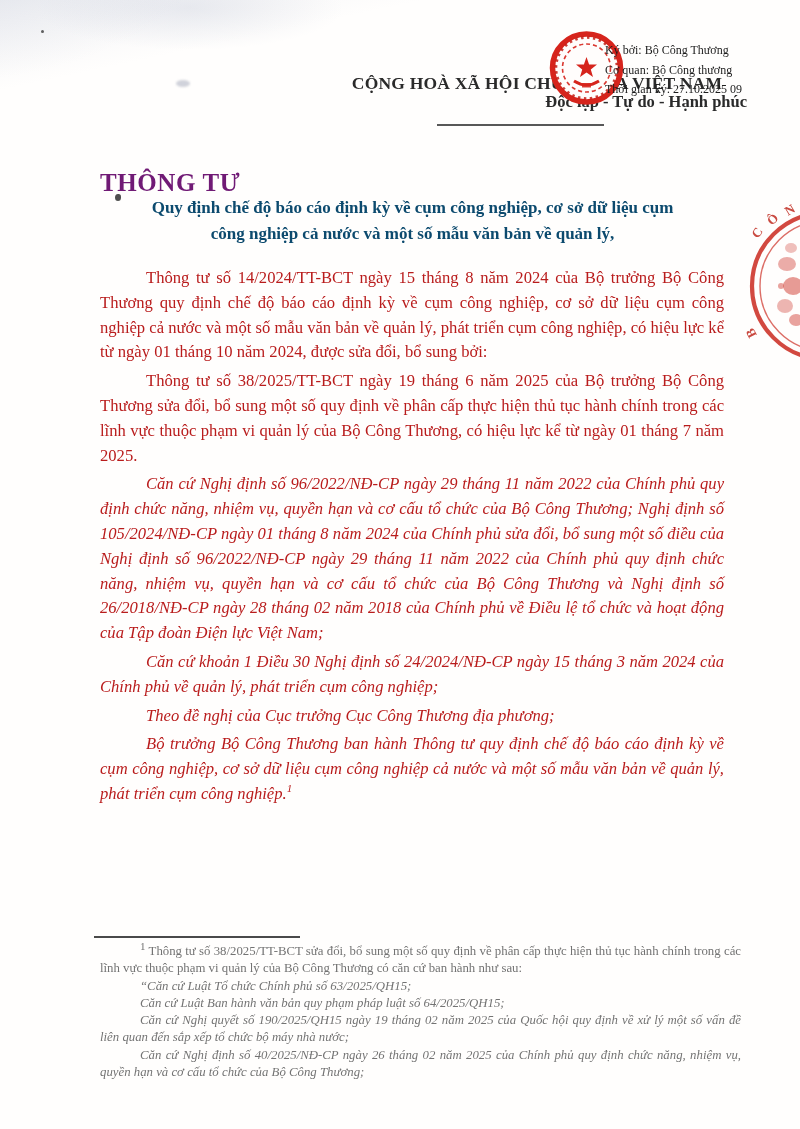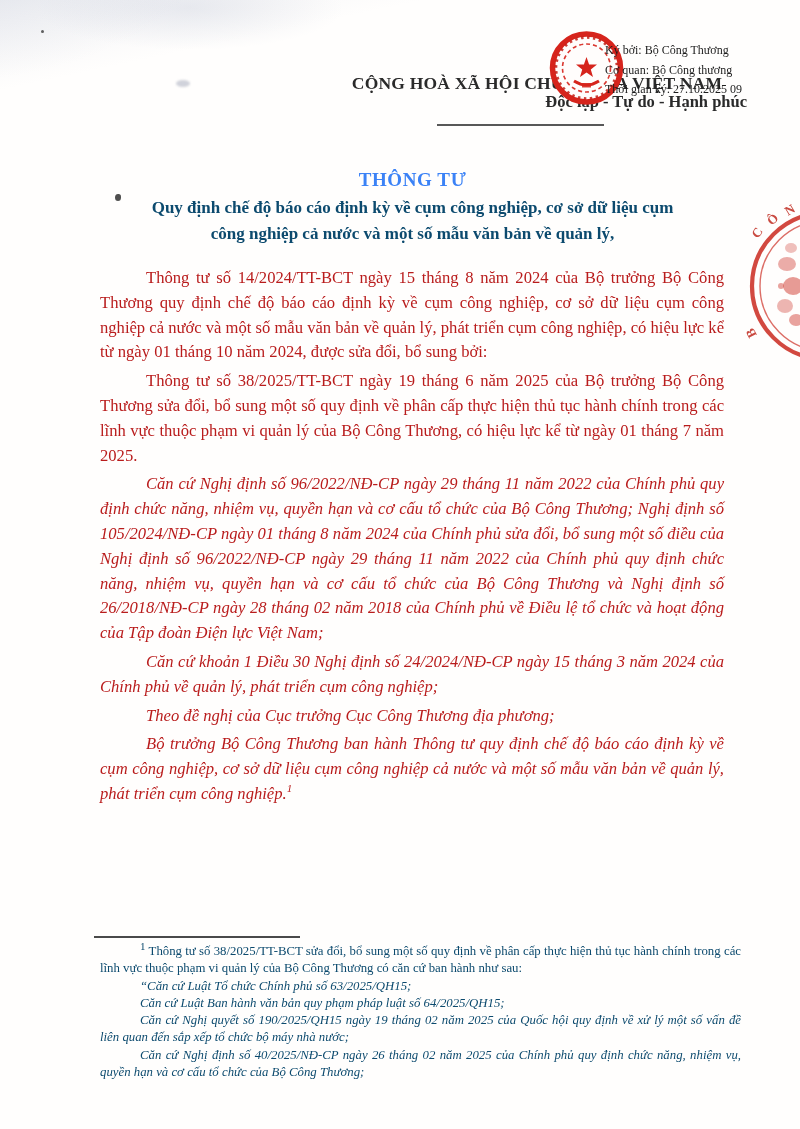--- a/index.html
+++ b/index.html
@@ -25,36 +25,36 @@
   .motto{position:absolute;left:327px;top:92px;width:420px;text-align:right;
     font-weight:bold;font-size:16.5px;white-space:nowrap;z-index:1;color:#2a2a2a;}
   .motto-underline{position:absolute;left:437px;top:124px;width:167px;height:2px;background:#3b3b3b;opacity:.85;z-index:1;}
 
   
   .sig-emblem{position:absolute;left:548px;top:29px;width:78px;height:80px;z-index:3;}
   .sig-text{position:absolute;left:605px;top:41px;z-index:4;font-size:12px;line-height:19.6px;
     white-space:nowrap;color:#1c1c1c;}
 
   
-  .doc-heading{position:absolute;left:100px;top:169px;width:625px;text-align:center;
-    font-weight:bold;font-size:19px;letter-spacing:.6px;z-index:1;color:#3b82f6;}
+  .doc-heading{position:absolute;left:100px;top:169px;width:625px;
+    font-weight:bold;font-size:25px;letter-spacing:.6px;z-index:1;color:#701a75;}
   .doc-subtitle{position:absolute;left:100px;top:195px;width:625px;text-align:center;
     font-weight:bold;font-size:17px;line-height:25.8px;z-index:1;color:#0c4a6e;}
 
   
   .doc-body{position:absolute;left:100px;top:266px;width:624px;z-index:1;
     font-size:16.6px;line-height:24.8px;text-align:justify;color:#b91c1c;}
   .doc-body p{margin:0 0 4px 0;text-indent:46px;}
   .doc-body p.it{font-style:italic;}
   sup.fnref{font-size:11px;line-height:0;}
 
   
   .footnote-sep{position:absolute;left:94px;top:936px;width:206px;height:1.5px;background:#4a4a4a;z-index:1;}
   .footnote{position:absolute;left:100px;top:943px;width:641px;z-index:1;
-    font-size:12.8px;line-height:17.3px;text-align:justify;color:#0c4a6e;}
+    font-size:12.8px;line-height:17.3px;text-align:justify;color:#737373;}
   .footnote p{margin:0;text-indent:40px;}
   .footnote p.it{font-style:italic;}
 
   
   .stamp{position:absolute;left:741px;top:202px;width:59px;height:170px;z-index:2;opacity:.92;}
   .stamp text{font-family:"Liberation Serif",serif;font-weight:bold;}
 </style>
 </head>
 <body>
 

